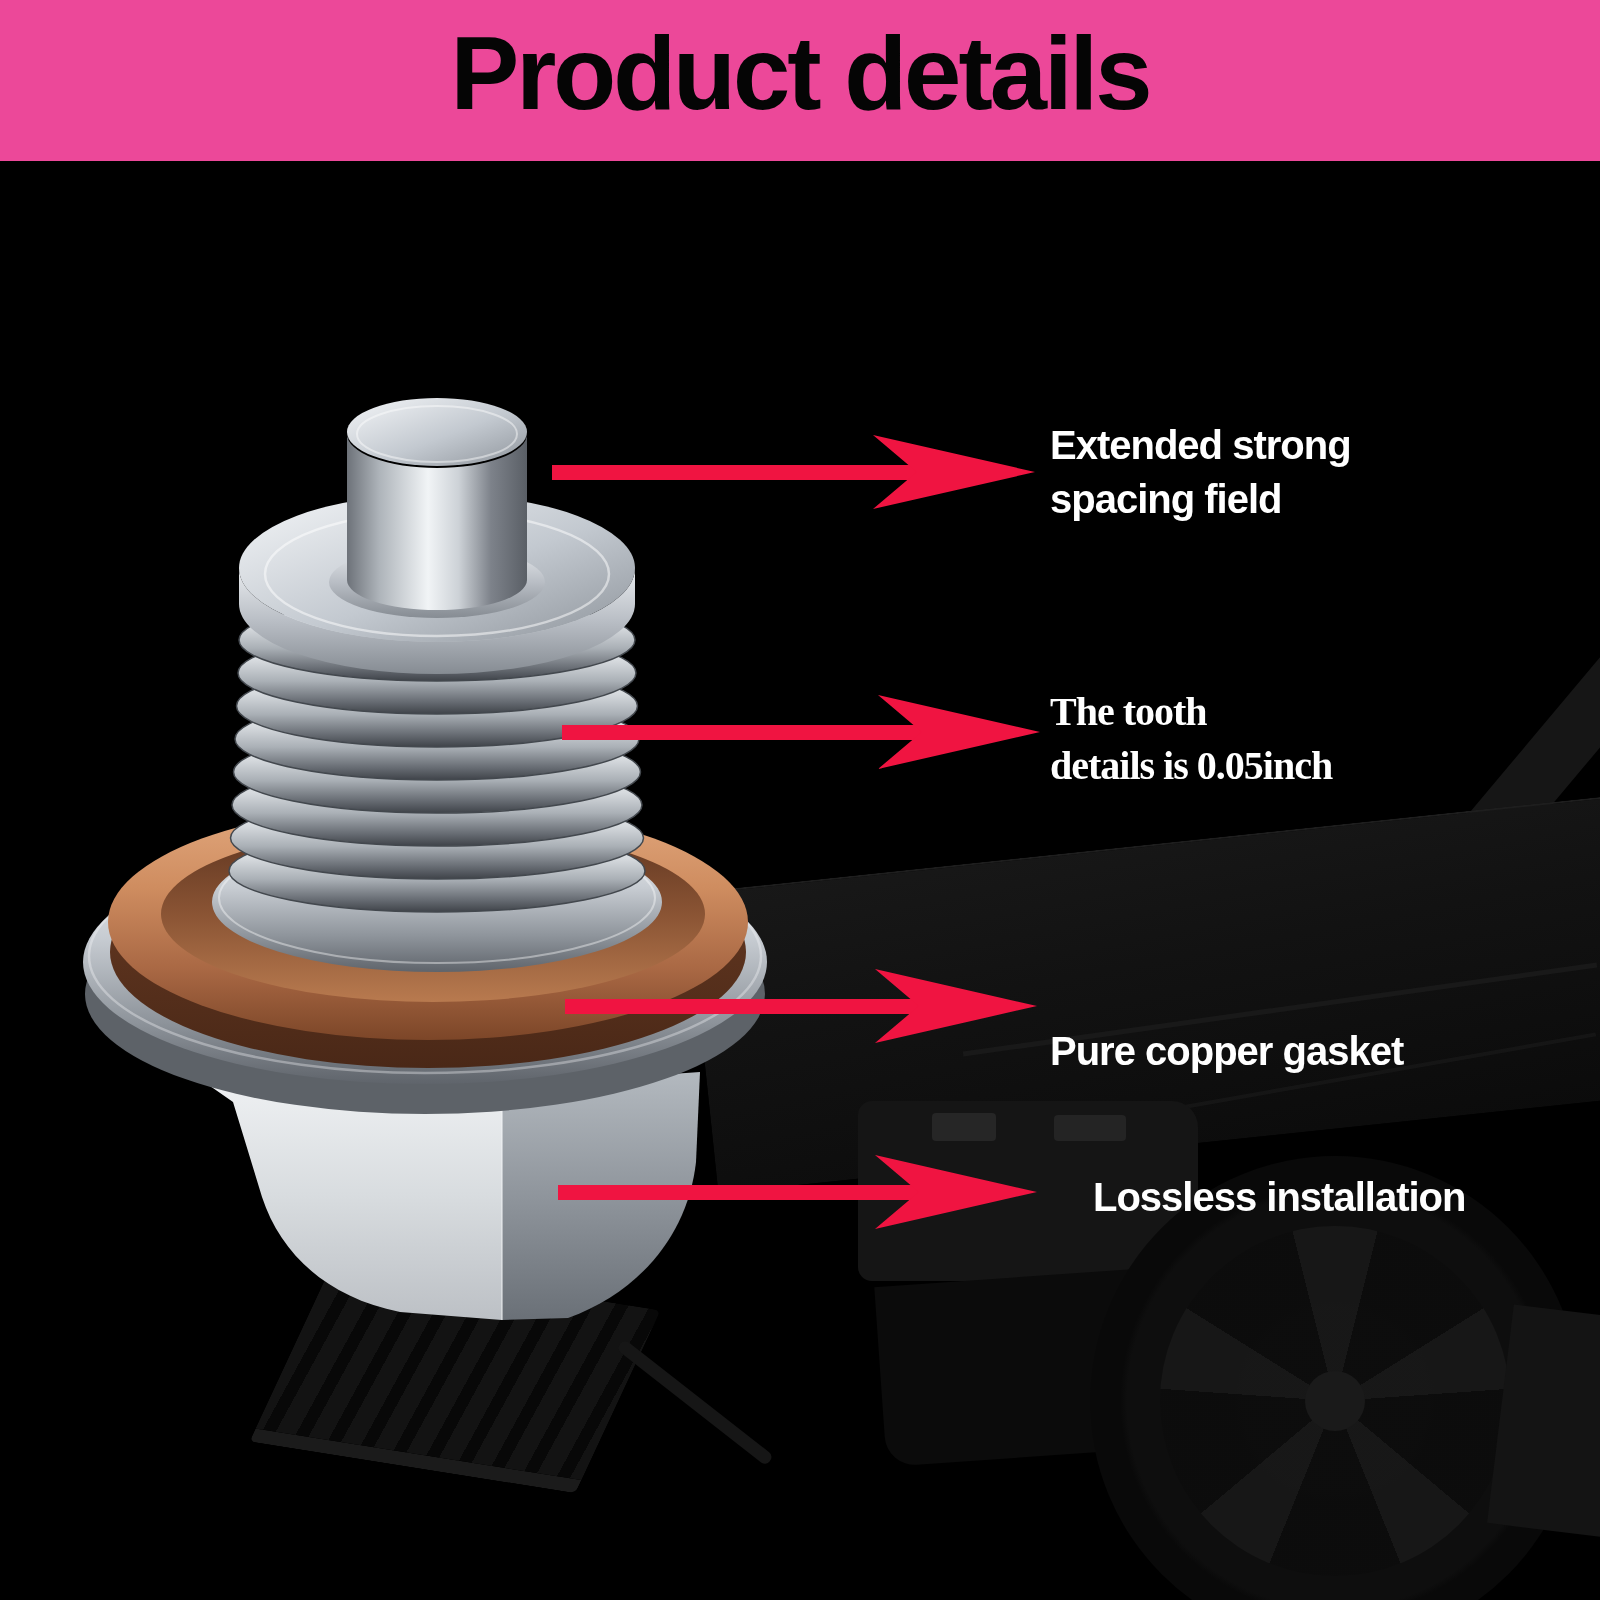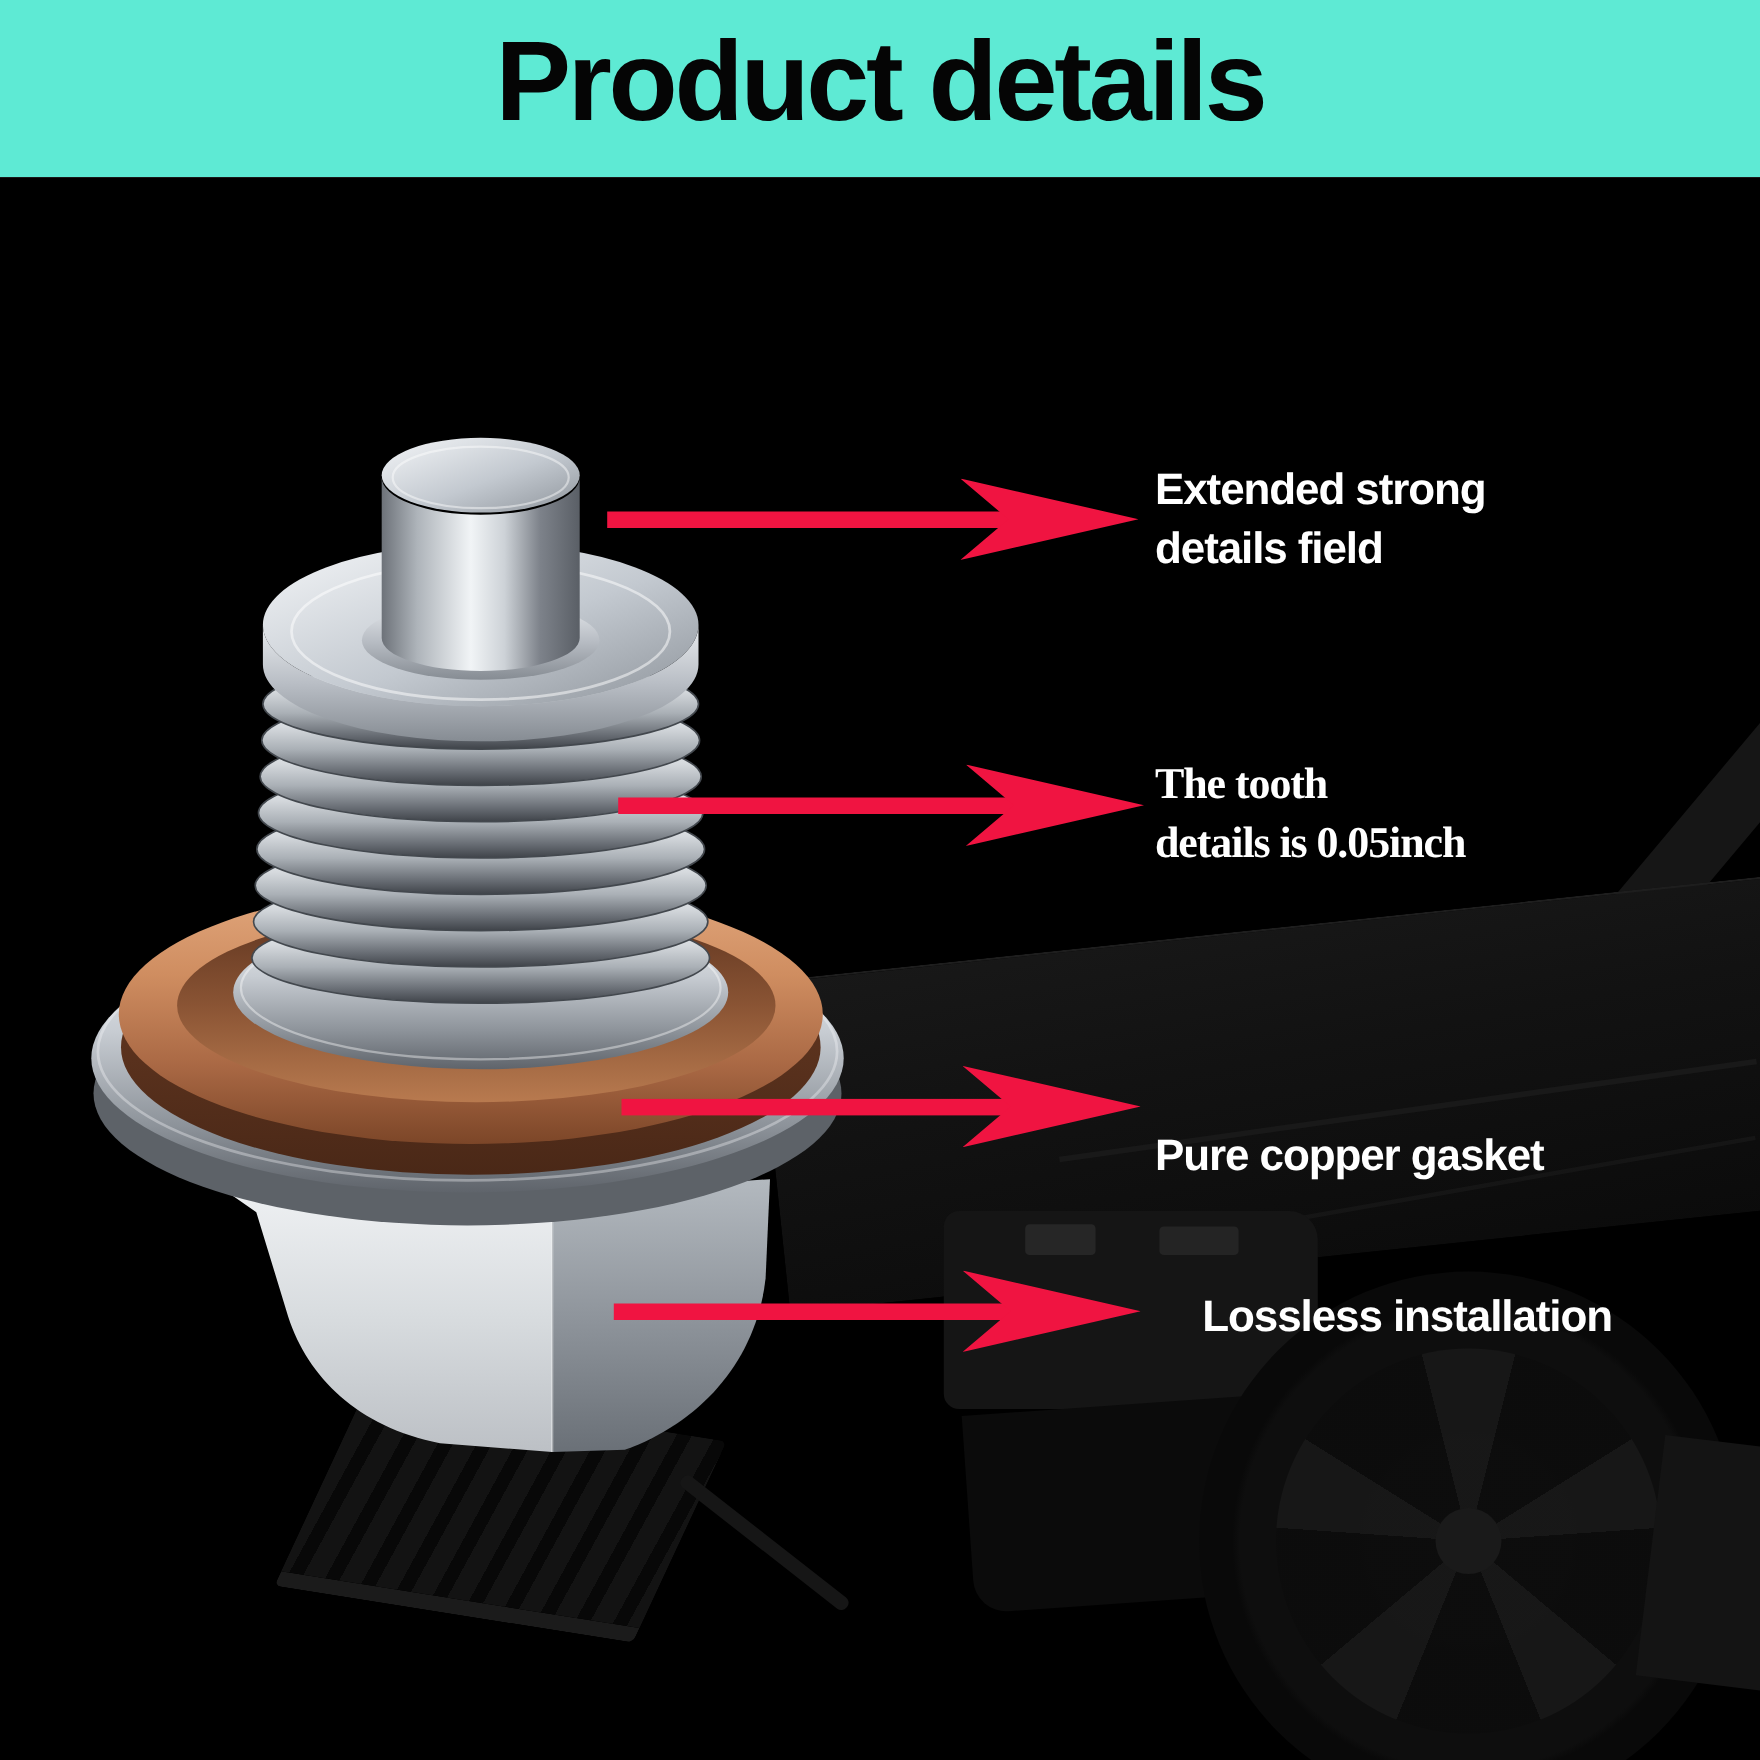--- a/index.html
+++ b/index.html
@@ -3,21 +3,21 @@
 <meta charset="utf-8">
 <style>
   :root{
     --arrow:#f01441;
     --label:#ffffff;
   }
   html,body{margin:0;padding:0;background:#222;}
   #page{position:relative;width:1600px;height:1600px;overflow:hidden;
         font-family:"Liberation Sans", sans-serif;background:#ffffff;}
   
-  #header{position:absolute;left:0;top:0;width:1600px;height:161px;background:#5eead4;}
+  #header{position:absolute;left:0;top:0;width:1600px;height:161px;background:#ec4899;}
   #title{position:absolute;left:0;top:12px;width:1600px;text-align:center;
          font-size:103px;font-weight:700;letter-spacing:-3px;color:#050505;line-height:1.2;}
   
   #stage{position:absolute;left:0;top:161px;width:1600px;height:1439px;
          background:#000000;overflow:hidden;}
   
   .car-part{position:absolute;}
   .hood{left:700px;top:680px;width:980px;height:300px;transform:rotate(-6deg);
         background:linear-gradient(175deg,#181818 0%,#121212 40%,#0b0b0b 100%);
         border-top:2px solid #1e1e1e;border-radius:30px 60px 0 0;}
@@ -210,21 +210,21 @@
       </g>
     </svg>
 
     <div>
       <div class="arrow a1">
         <div class="shaft"></div>
         <div class="head"></div>
       </div>
       <div class="label l1">
         <span class="line">Extended strong</span>
-        <span class="line">details field</span>
+        <span class="line">spacing field</span>
       </div>
     </div>
 
     <div>
       <div class="arrow a2">
         <div class="shaft"></div>
         <div class="head"></div>
       </div>
       <div class="label l2">
         <span class="line">The tooth</span>

